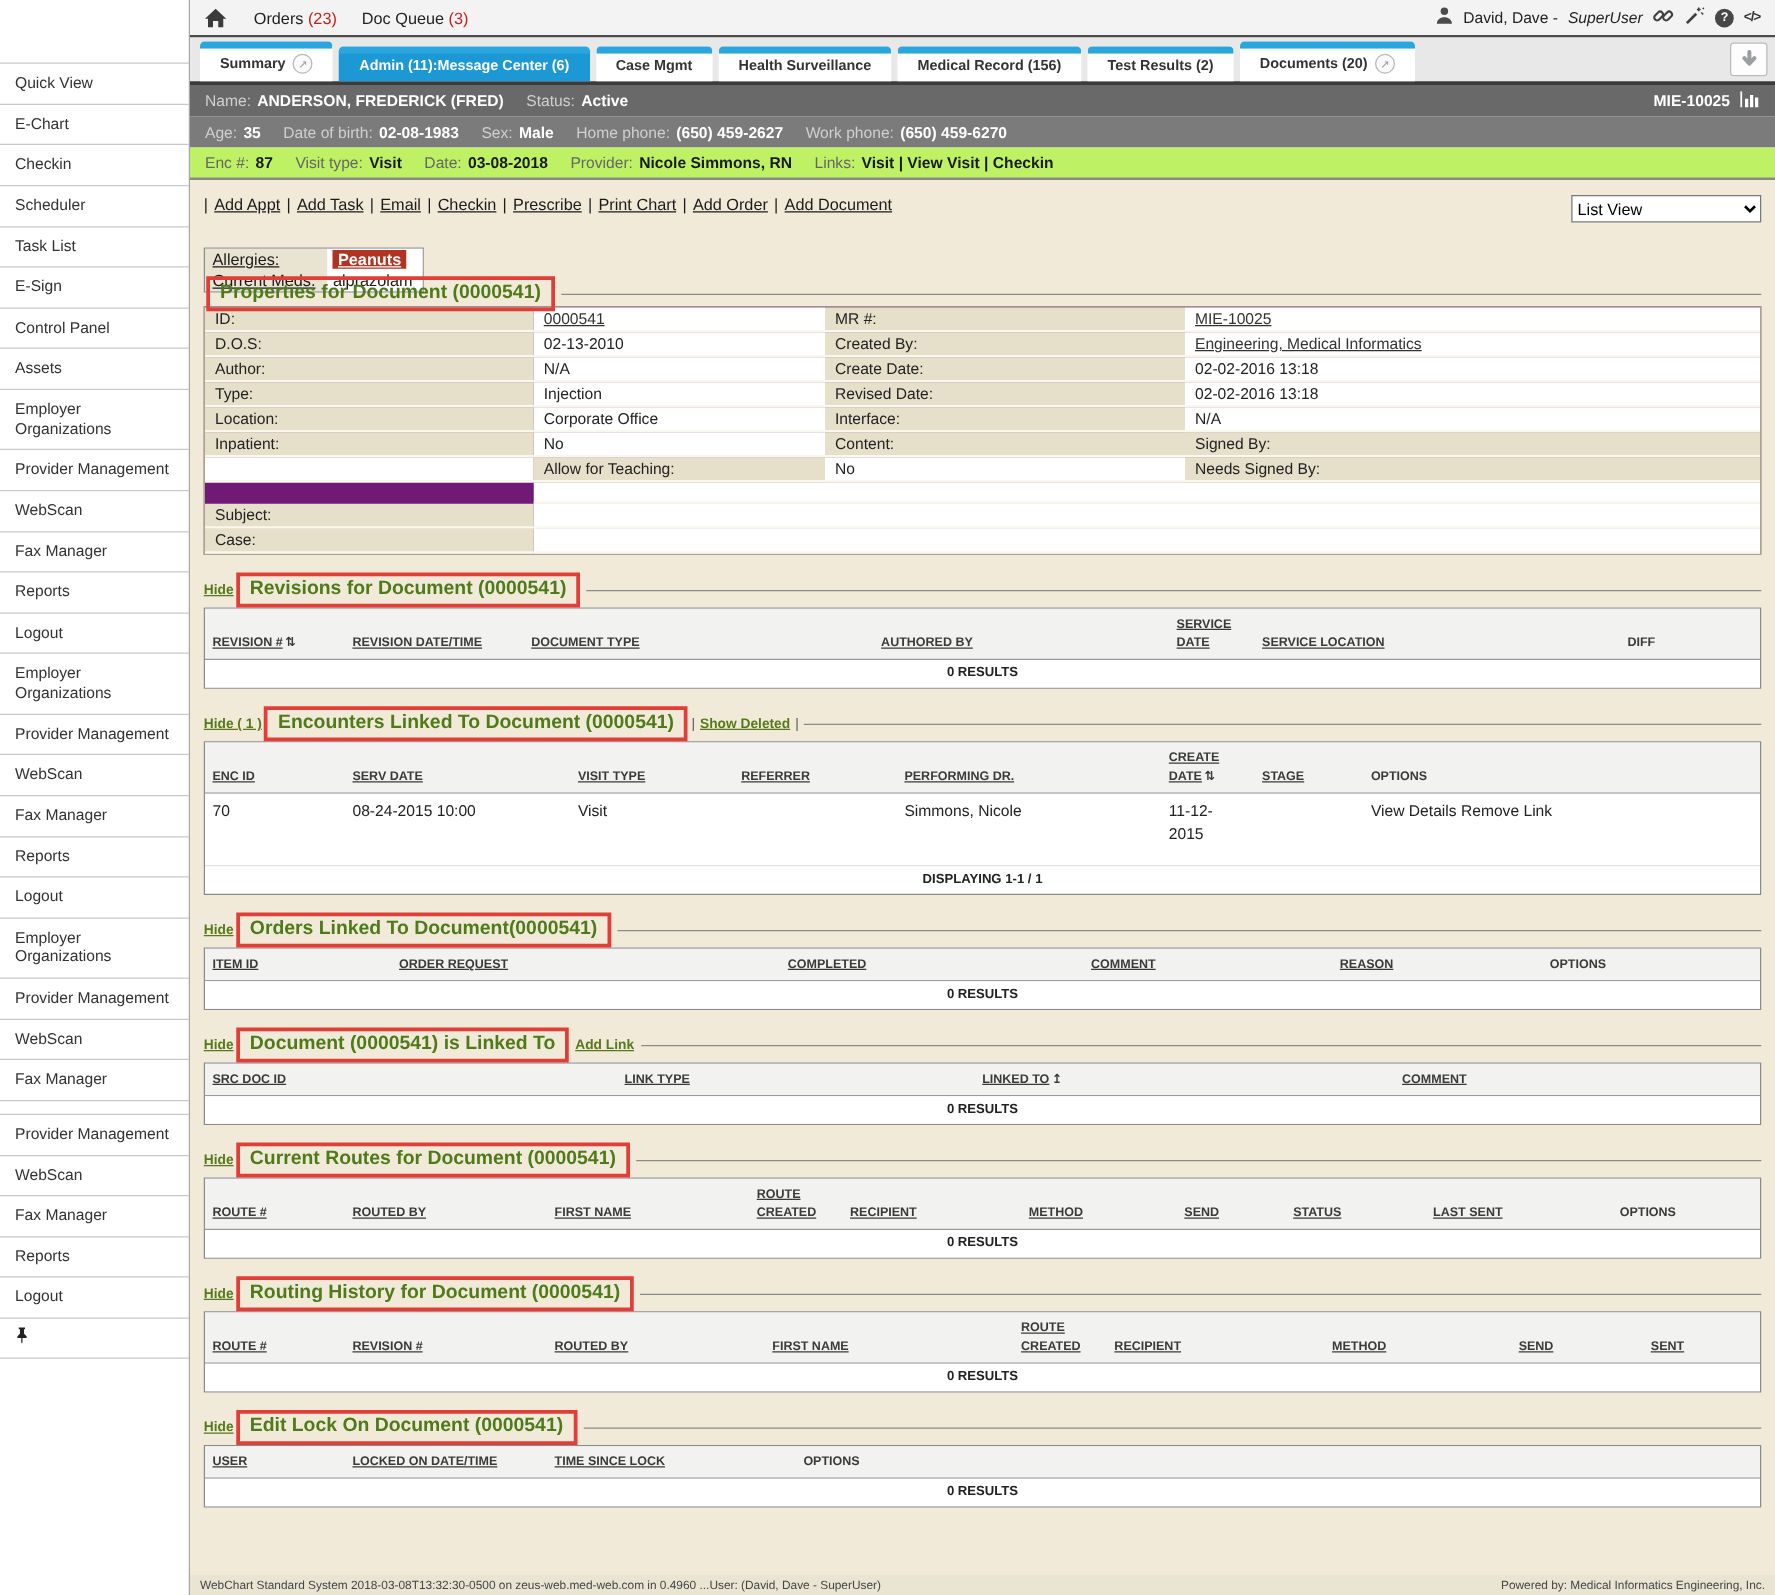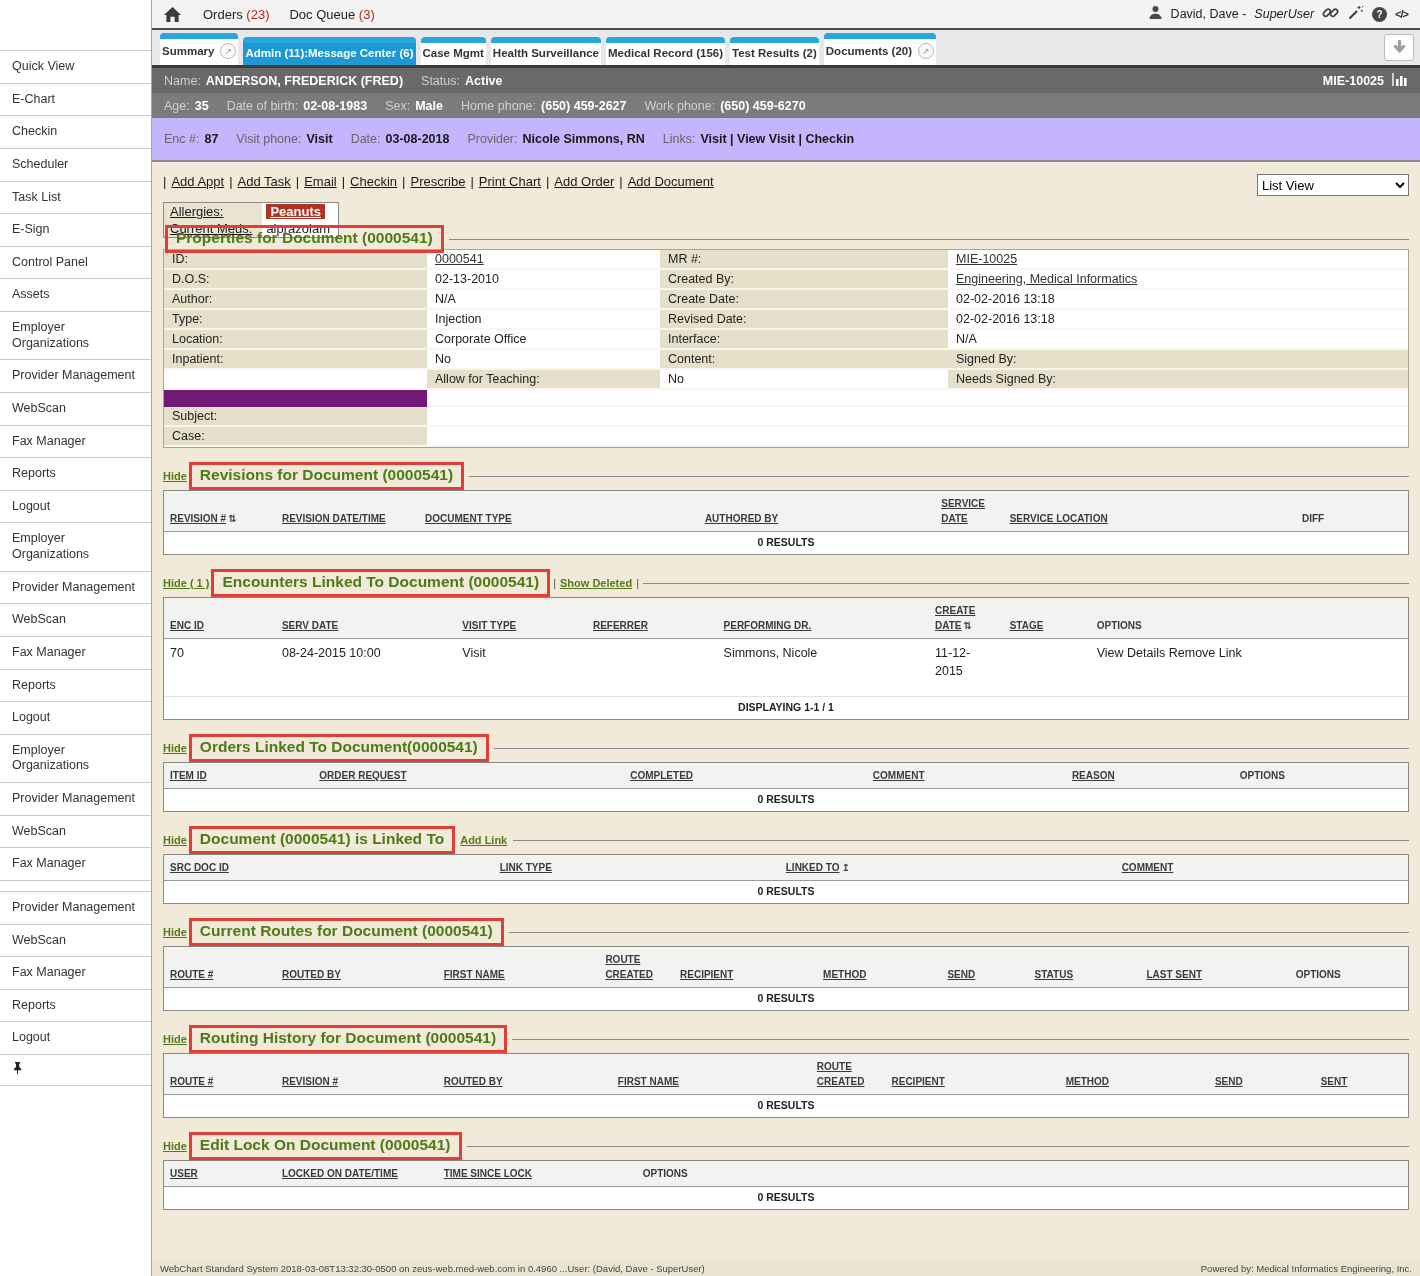--- a/index.html
+++ b/index.html
@@ -27,53 +27,53 @@
   .user-cluster { margin-left:auto; display:flex; align-items:center; gap:8px; font-size:12.5px; color:#222; }
   .user-role { font-style:italic; }
   .help-badge { width:15px; height:15px; border-radius:50%; background:#474747; color:#fff; font-size:10px;
                 font-weight:bold; display:flex; align-items:center; justify-content:center; cursor:pointer; }
   .code-glyph { font-weight:bold; font-size:11px; color:#333; letter-spacing:-1px; cursor:pointer; }
 
   
   .tabbar { height:38px; background:#e8e8e8; border-bottom:3px solid #3b3b3b; display:flex;
             align-items:flex-end; padding:0 6px 0 8px; gap:5px; }
   .tab { display:flex; align-items:center; gap:6px; background:#fff; color:#333; font-size:11.5px;
-         font-weight:bold; border-radius:4px 4px 0 0; border-top:6px solid #2aa6de; padding:4px 2px 6px;
+         font-weight:bold; border-radius:4px 4px 0 0; border-top:6px solid #2aa6de; padding:4px 16px 6px;
          cursor:pointer; white-space:nowrap; }
   .tab.active { background:#1c99d4; color:#fff; }
   .popout { width:16px; height:16px; border-radius:50%; border:1px solid #b9b9b9; background:#fafafa;
             color:#9a9a9a; font-size:9px; display:flex; align-items:center; justify-content:center;
             font-weight:normal; }
   .dl-btn { margin-left:auto; margin-bottom:4px; width:30px; height:27px; background:#fdfdfd;
             border:1px solid #bcbcbc; border-radius:3px; display:flex; align-items:center;
             justify-content:center; cursor:pointer; }
 
   
   .pt-bar { display:flex; align-items:center; padding:0 12px; font-size:12.5px; white-space:nowrap; }
   .pt-bar1 { height:25px; background:#696969; }
   .pt-bar2 { height:25px; background:#7b7b7b; }
   .pt-bar1 .lbl, .pt-bar2 .lbl { color:#d0d0d0; margin-right:5px; }
   .pt-bar1 .val, .pt-bar2 .val { color:#fff; font-weight:bold; }
   .pair { display:flex; margin-right:18px; }
-  .enc-bar { height:44px; background:#c4b5fd; border-bottom:2px solid #8a8a8a; color:#333; }
+  .enc-bar { height:26px; background:#bef264; border-bottom:2px solid #8a8a8a; color:#333; }
   .enc-bar .lbl { color:#666; margin-right:5px; }
   .enc-bar .val { color:#1a1a1a; font-weight:bold; }
   .enc-link { color:#1a1a1a; font-weight:bold; text-decoration:none; }
   .mrn-cluster { margin-left:auto; display:flex; align-items:center; gap:8px; }
 
   
   .content { flex:1; background:#f1ead8; padding:12px 11px 0; overflow:hidden; }
   .actions-row { display:flex; align-items:flex-start; }
   .chart-actions { font-size:13px; color:#1a1a1a; }
   .chart-actions a { color:#1a1a1a; text-decoration:underline; margin:0 5px; }
   .view-select-wrap { margin-left:auto; }
   select.view-select { width:152px; height:22px; font-size:13px; font-family:inherit; border:1px solid #777;
                        background:#fff; }
   .allergy-box { display:inline-grid; grid-template-columns:auto auto; border:1px solid #8a8a8a;
-                 background:#fff; margin-top:6px; font-size:13px; }
+                 background:#fff; margin-top:20px; font-size:13px; }
   .al-label { background:#e9e3d1; padding:1px 10px 1px 6px; }
   .al-label a { color:#1a1a1a; text-decoration:underline; }
   .al-value { padding:1px 8px 1px 4px; background:#fff; }
   .peanuts { background:#b13322; color:#fff; font-weight:bold; text-decoration:underline; padding:0 4px; }
   .med-link { color:#1a1a1a; }
   .doc-actions { text-align:right; font-size:12.5px; margin-top:2px; color:#1a1a1a; }
   .doc-actions a { color:#1a1a1a; text-decoration:underline; margin:0 4px; }
 
   .section-head { display:flex; align-items:center; margin-top:14px; position:relative; z-index:2; }
   .props-head { margin-top:-13px; }
@@ -273,21 +273,21 @@
           <span class="val">(650) 459-6270</span>
         </span>
     </div>
 
     <div class="pt-bar enc-bar">
       <span class="pair">
           <span class="lbl">Enc #:</span>
           <span class="val">87</span>
         </span>
       <span class="pair">
-          <span class="lbl">Visit phone:</span>
+          <span class="lbl">Visit type:</span>
           <span class="val">Visit</span>
         </span>
       <span class="pair">
           <span class="lbl">Date:</span>
           <span class="val">03-08-2018</span>
         </span>
       <span class="pair">
           <span class="lbl">Provider:</span>
           <span class="val">Nicole Simmons, RN</span>
         </span>

